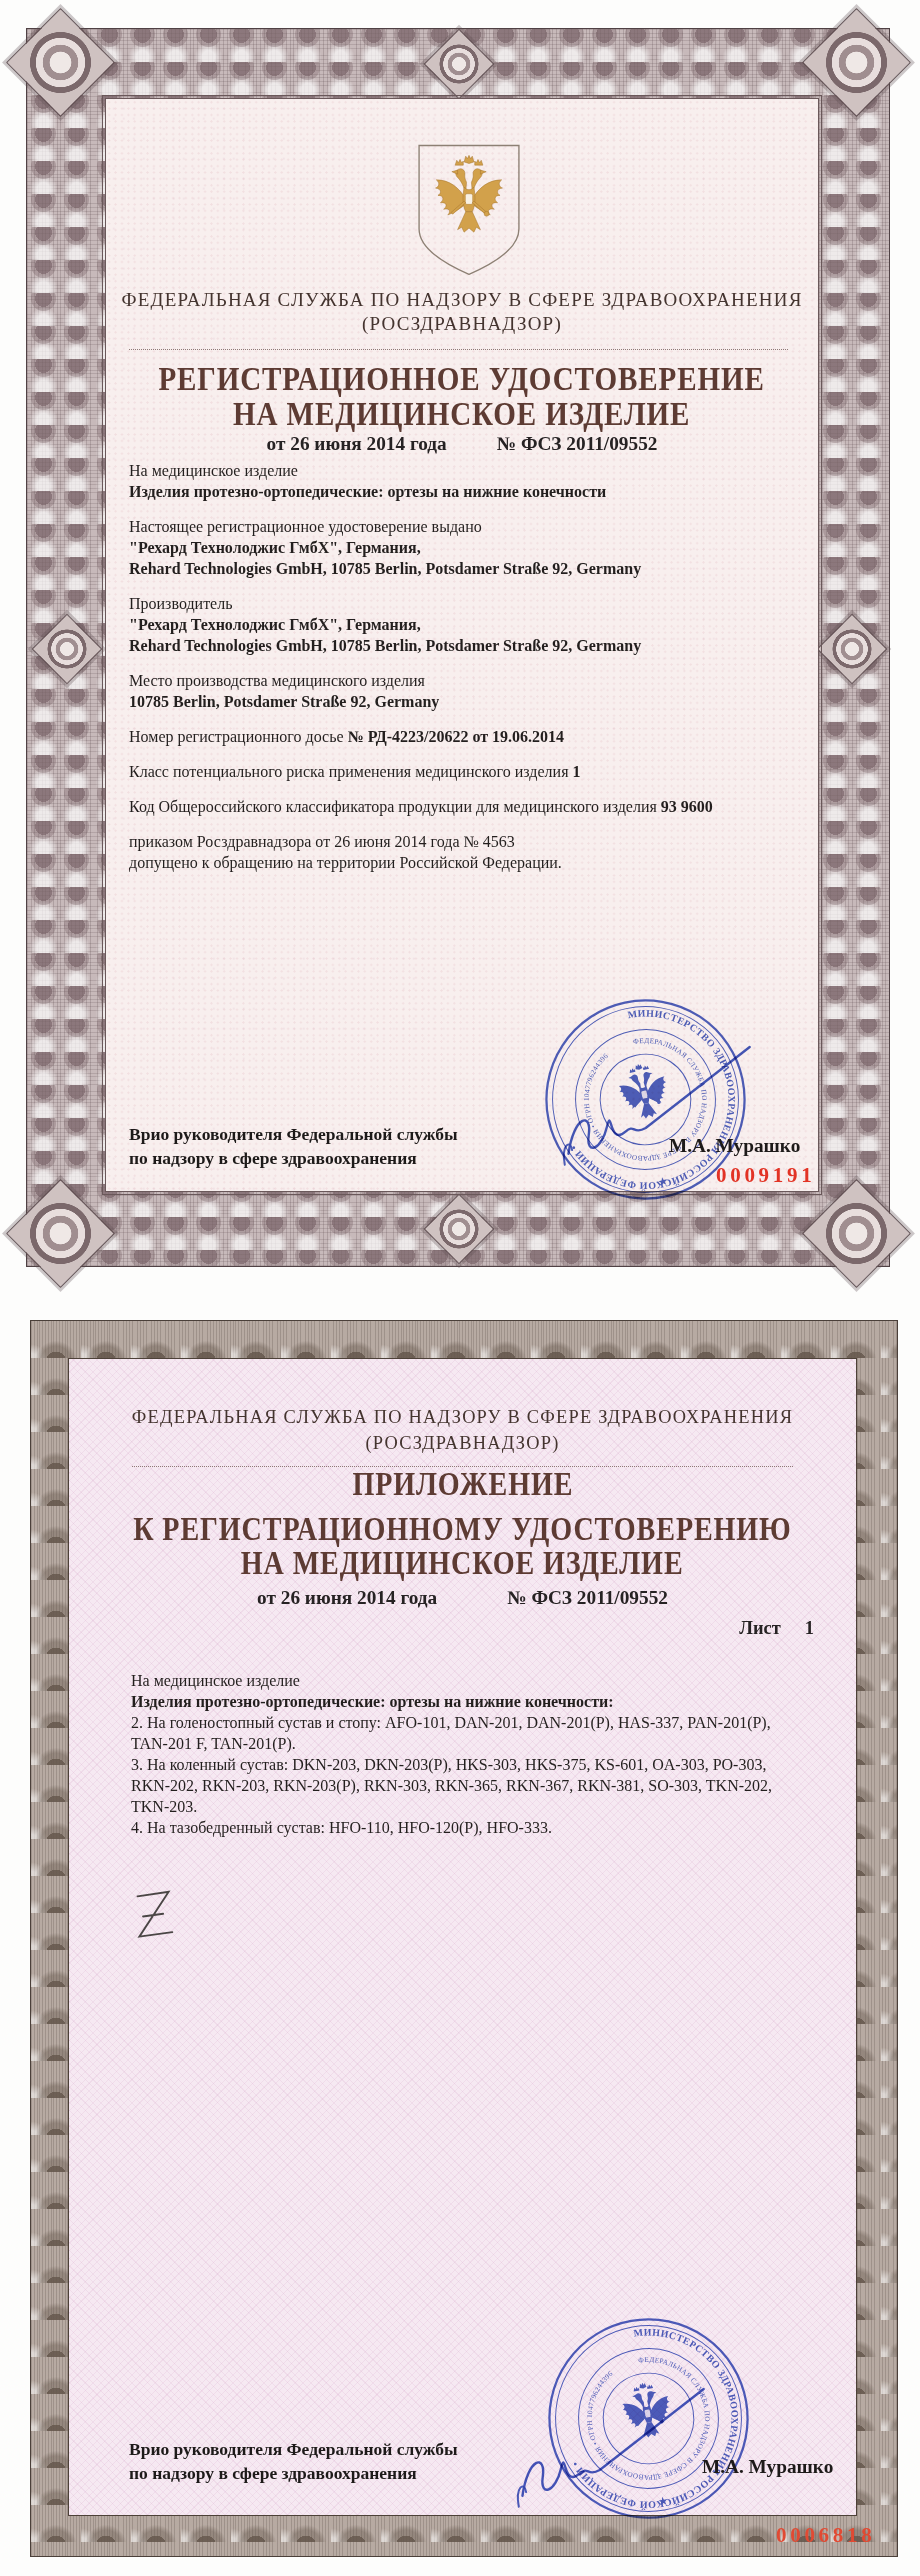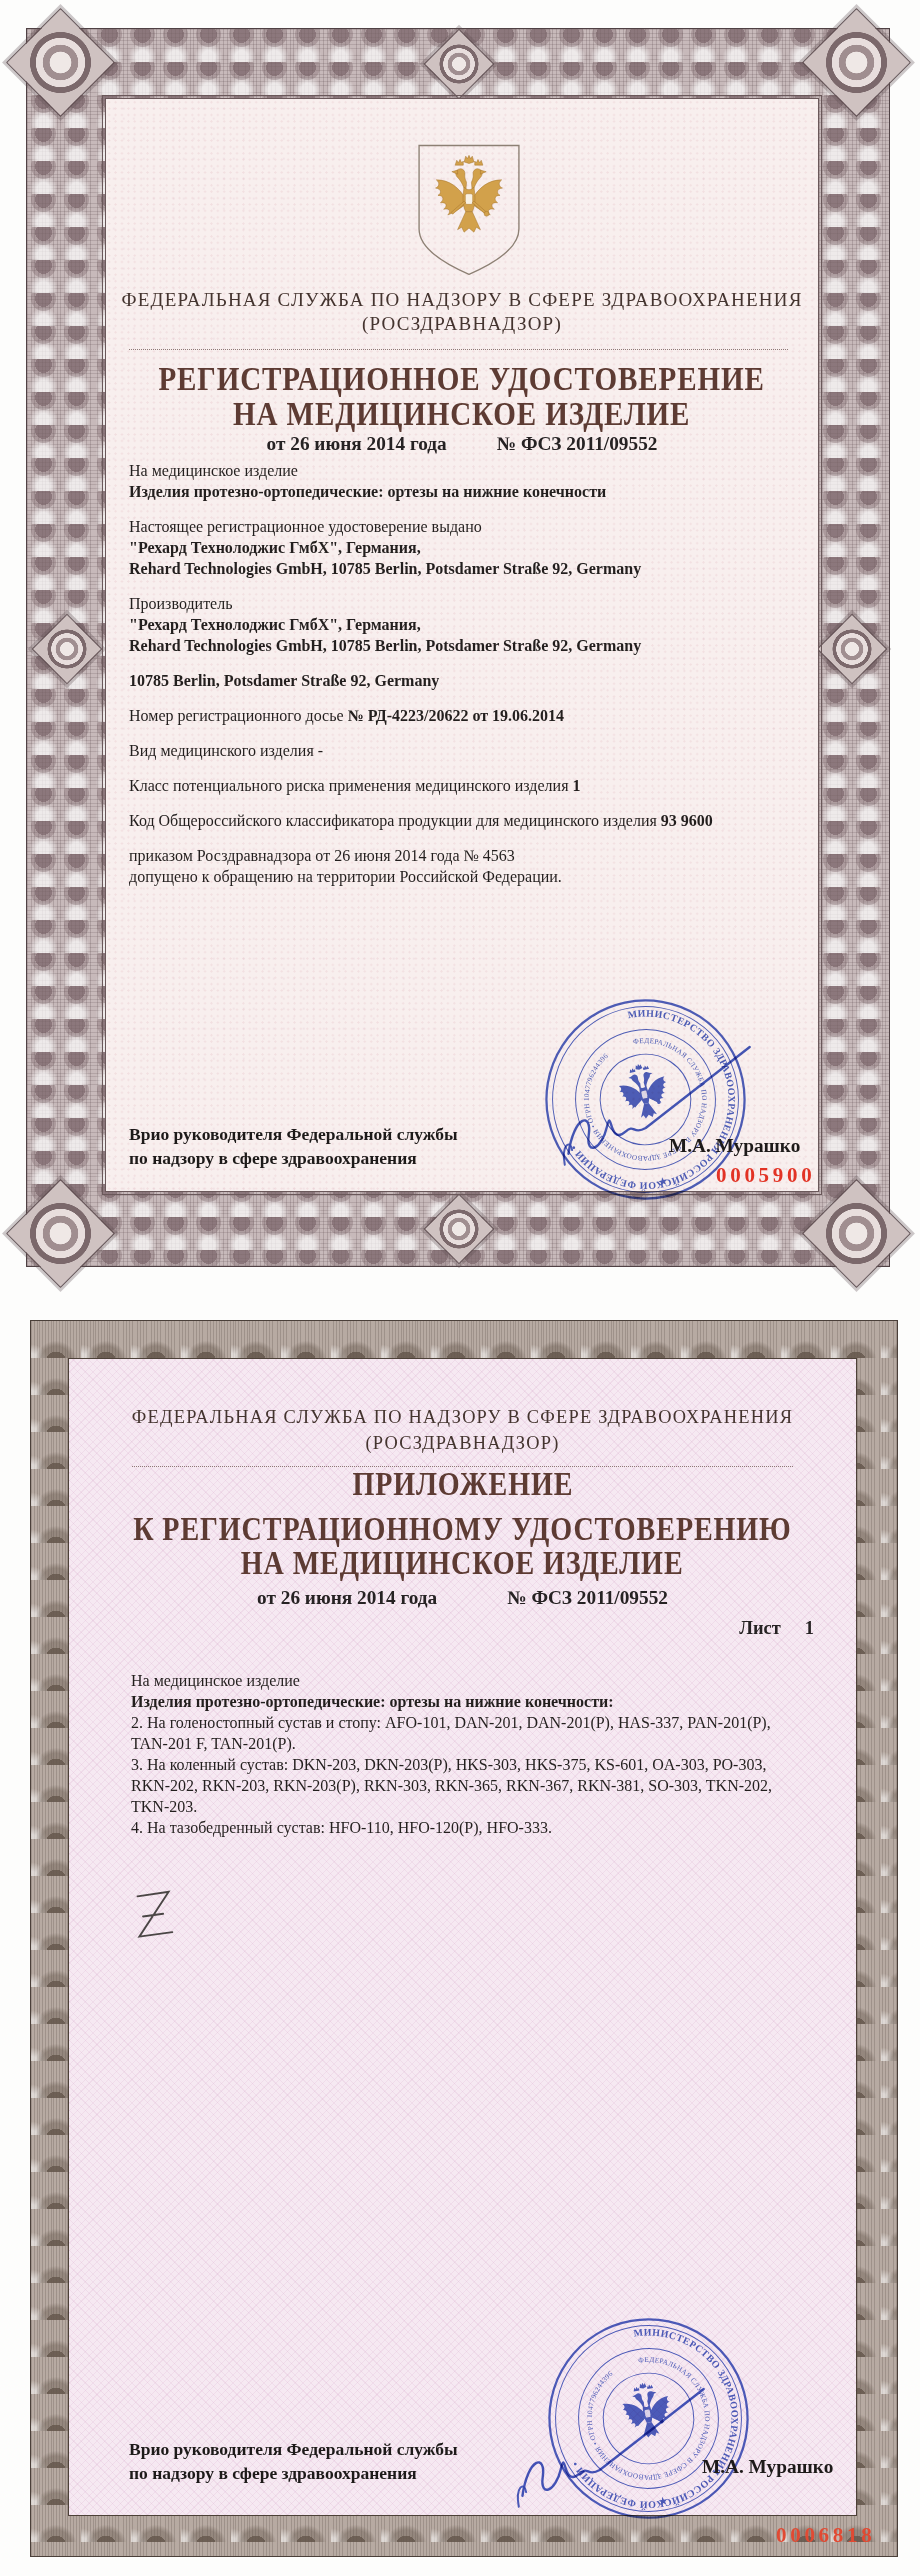--- a/index.html
+++ b/index.html
@@ -149,27 +149,25 @@
           <div class="body-line"><span>Настоящее регистрационное удостоверение выдано</span></div>
           <div class="body-line"><b>"Рехард Технолоджис ГмбХ", Германия,</b></div>
           <div class="body-line"><b>Rehard Technologies GmbH, 10785 Berlin, Potsdamer Straße 92, Germany</b></div>
         </div>
         <div class="body-group">
           <div class="body-line"><span>Производитель</span></div>
           <div class="body-line"><b>"Рехард Технолоджис ГмбХ", Германия,</b></div>
           <div class="body-line"><b>Rehard Technologies GmbH, 10785 Berlin, Potsdamer Straße 92, Germany</b></div>
         </div>
         <div class="body-group">
+          <div class="body-line"><span>Место производства медицинского изделия</span></div>
           <div class="body-line"><b>10785 Berlin, Potsdamer Straße 92, Germany</b></div>
         </div>
         <div class="body-group">
           <div class="body-line"><span>Номер регистрационного досье </span><b>№ РД-4223/20622 от 19.06.2014</b></div>
-        </div>
-        <div class="body-group">
-          <div class="body-line"><span>Вид медицинского изделия -</span></div>
         </div>
         <div class="body-group">
           <div class="body-line"><span>Класс потенциального риска применения медицинского изделия </span><b>1</b></div>
         </div>
         <div class="body-group">
           <div class="body-line"><span>Код Общероссийского классификатора продукции для медицинского изделия </span><b>93 9600</b></div>
         </div>
         <div class="body-group">
           <div class="body-line"><span>приказом Росздравнадзора от 26 июня 2014 года № 4563</span></div>
           <div class="body-line"><span>допущено к обращению на территории Российской Федерации.</span></div>
@@ -199,21 +197,21 @@
         <text x="115" y="208" text-anchor="middle" font-size="12" fill="#3c52bc" stroke="none">★</text>
       </g>
     </svg>
 
     <svg class="abs sig-svg" style="left:455px;top:937px" width="198" height="138" viewBox="0 0 215 150">
       <path d="M8,128 C14,86 34,82 30,108 C27,130 44,124 50,98 C55,76 52,120 70,104 C80,95 78,108 92,100 L205,12" fill="none" stroke="#3b51bd" stroke-width="2.6" stroke-linecap="round" opacity="0.95"></path>
       <path d="M4,140 C0,118 10,112 12,124" fill="none" stroke="#3b51bd" stroke-width="2.2" stroke-linecap="round" opacity="0.9"></path>
     </svg>
 
     <div class="abs sign-name" style="left:563px;top:1036px">М.А. Мурашко</div>
-    <div class="abs serial serial1" style="left:610px;top:1064px">0005900</div>
+    <div class="abs serial serial1" style="left:610px;top:1064px">0009191</div>
   </div>
 </div>
 
 <div class="doc doc2">
   <div class="paper paper2">
 
     <div class="abs centered org-line" style="top:48px;font-size:18.4px">ФЕДЕРАЛЬНАЯ СЛУЖБА ПО НАДЗОРУ В СФЕРЕ ЗДРАВООХРАНЕНИЯ</div>
     <div class="abs centered org-line" style="top:74px;font-size:18.4px">(РОСЗДРАВНАДЗОР)</div>
     <div class="abs rule" style="left:63px;right:63px;top:107px"></div>
 

